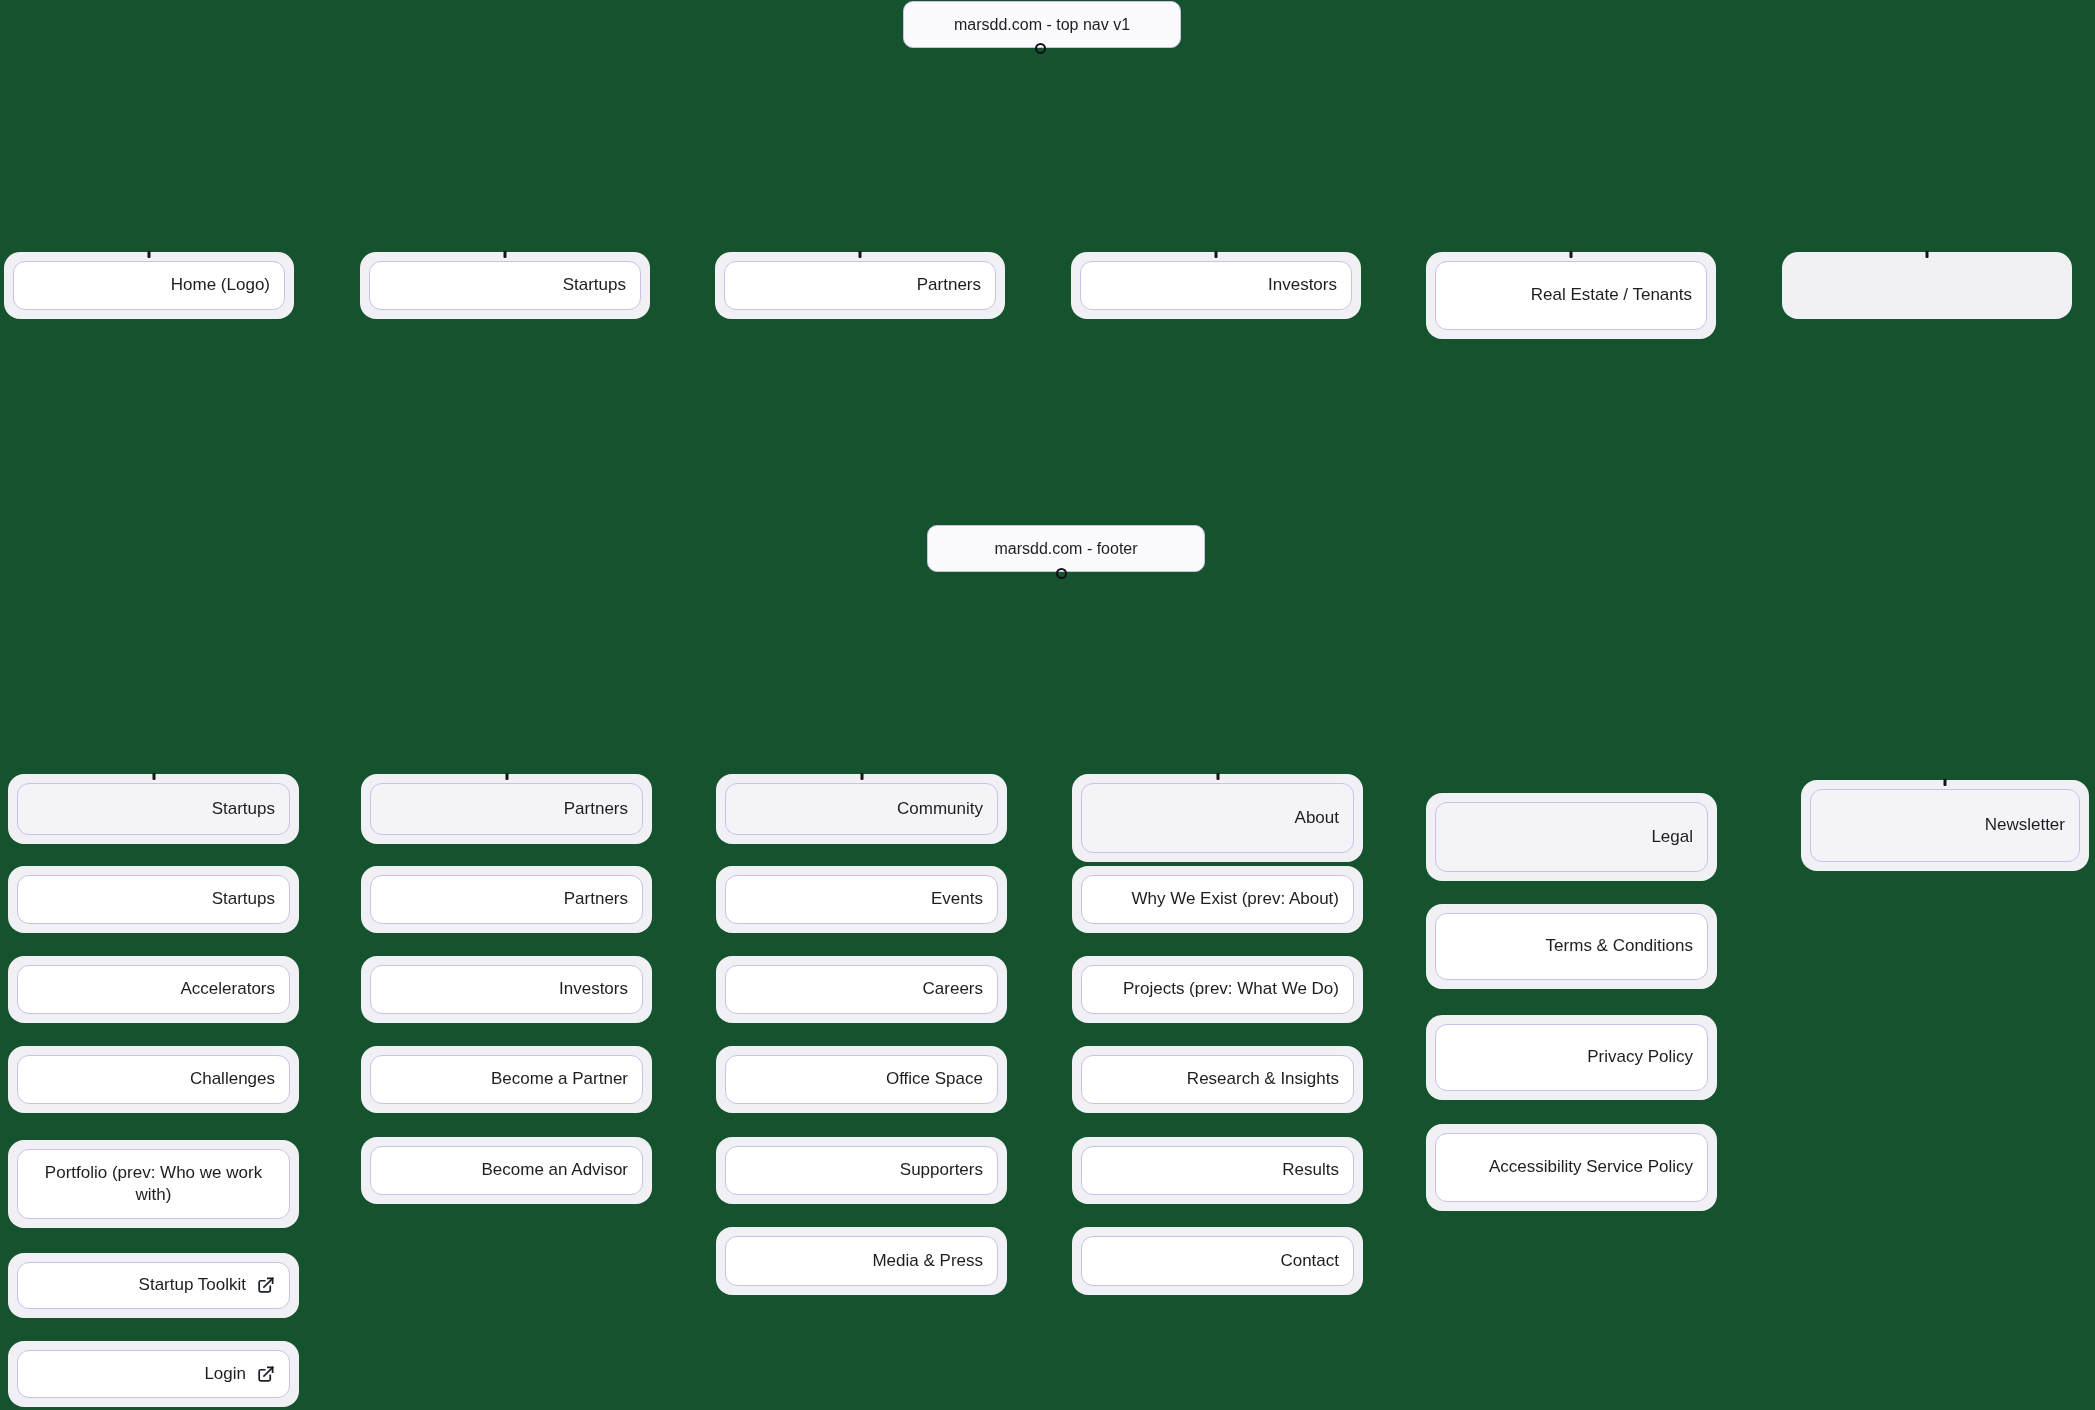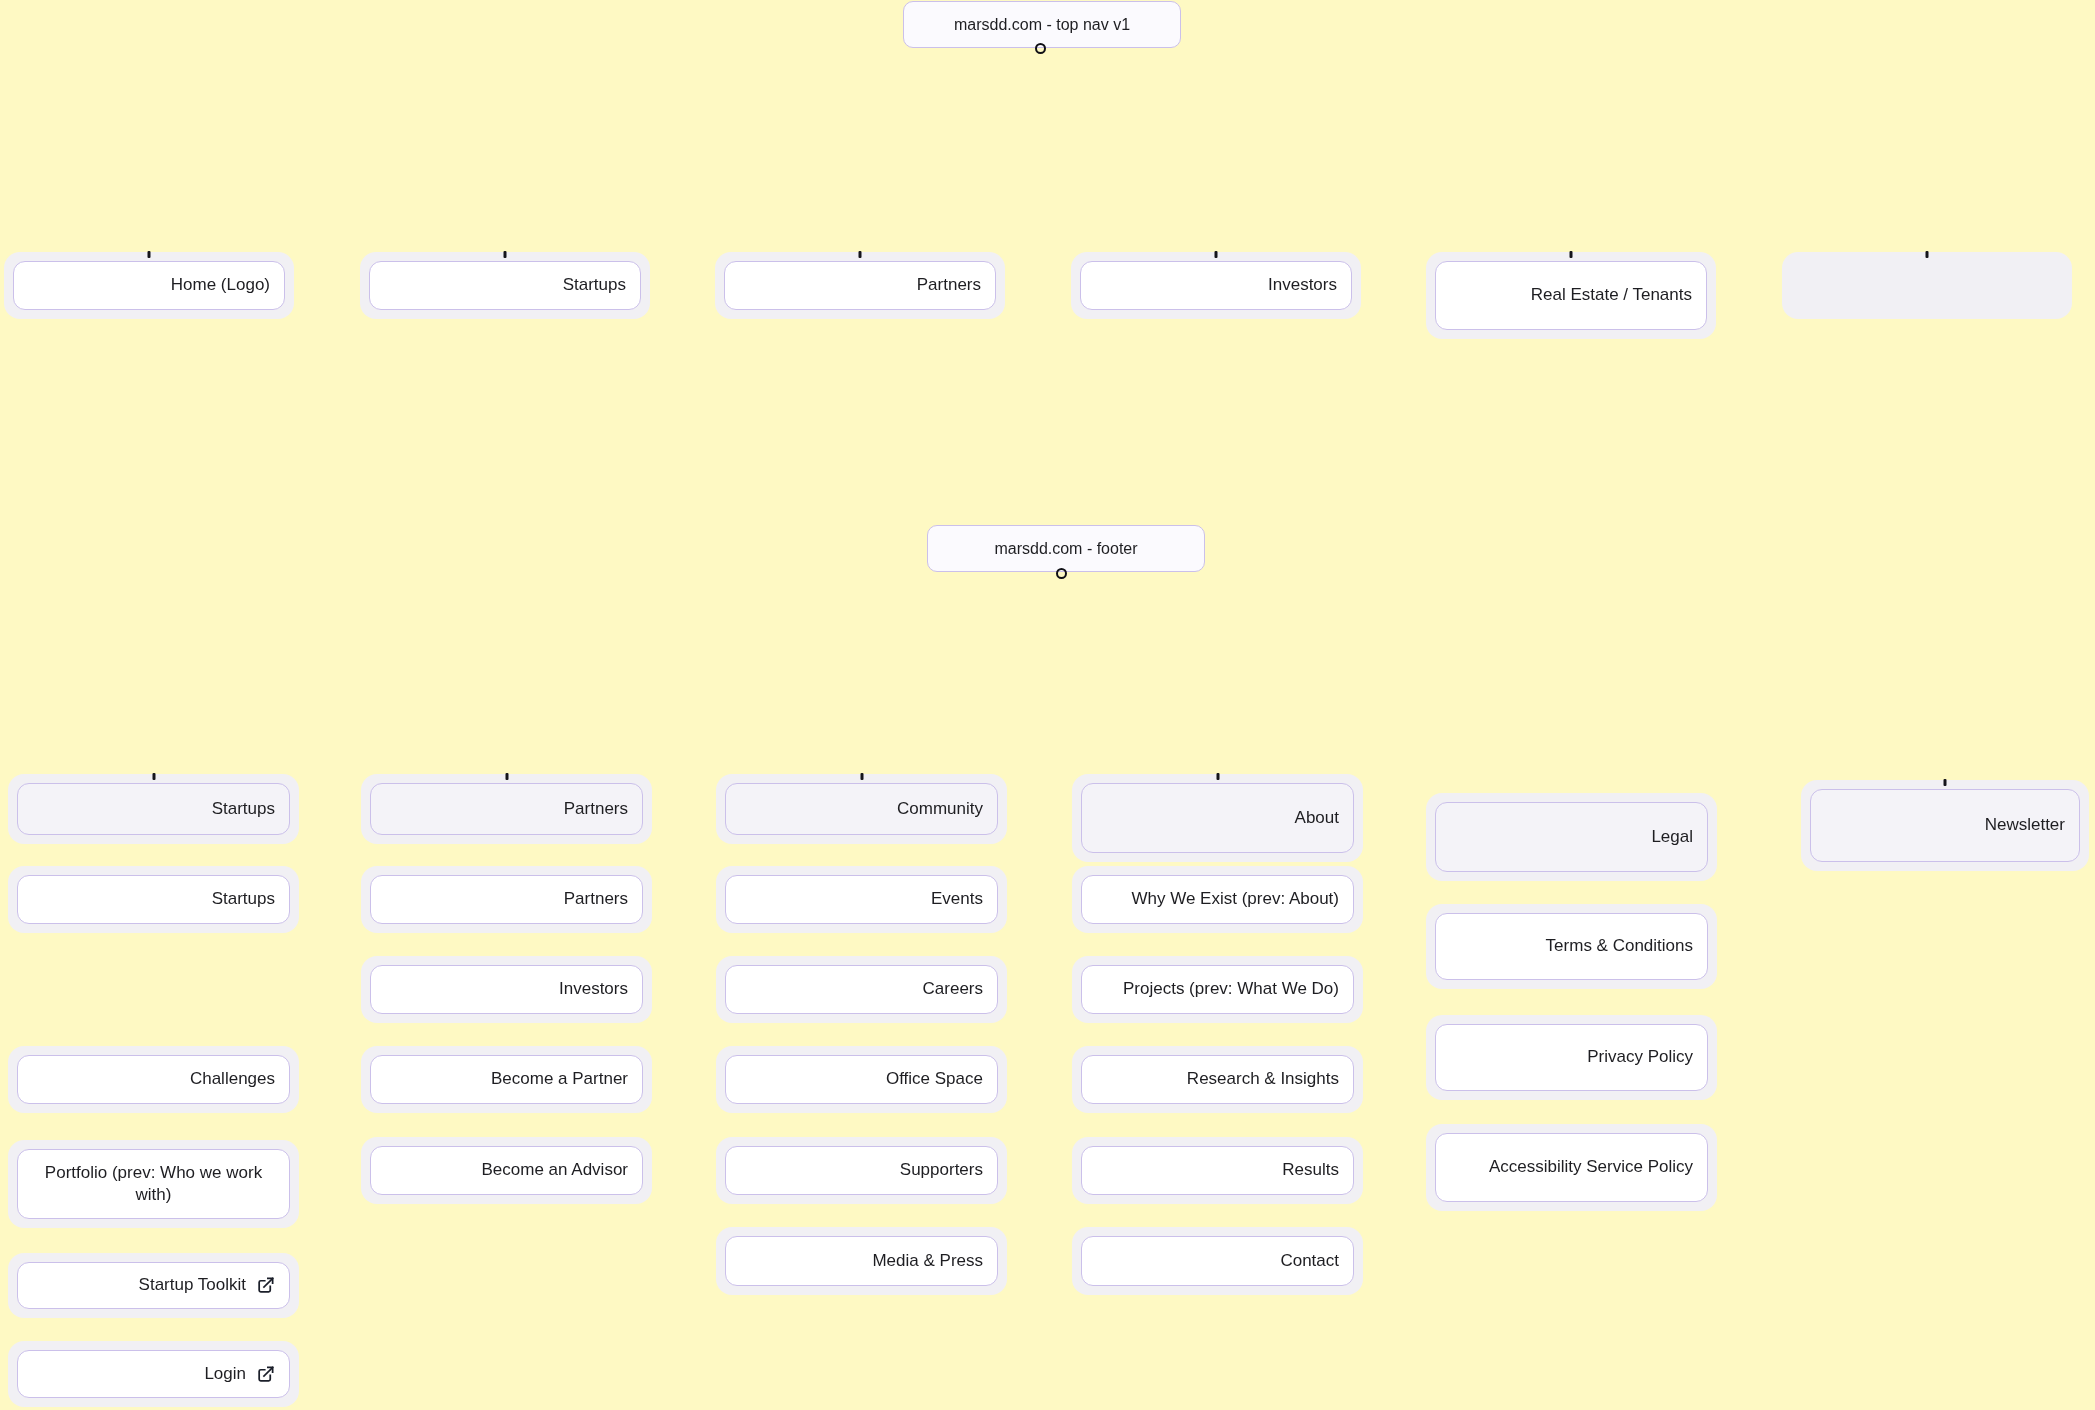--- a/index.html
+++ b/index.html
@@ -1,17 +1,17 @@
 <!DOCTYPE html>
 <html><head>
 <meta charset="utf-8">
 <style>
   html,body{margin:0;padding:0;background:#000;}
   #canvas{
-    position:relative;width:2095px;height:1410px;background:#fef9c3;overflow:hidden;
+    position:relative;width:2095px;height:1410px;background:#14532d;overflow:hidden;
     font-family:"Liberation Sans","DejaVu Sans",sans-serif;
     text-decoration:underline;
   }
   .node{
     position:absolute;background:#f1f0f4;border-radius:16px;padding:9px;
     box-sizing:border-box;
   }
   .node .inner{
     width:100%;height:100%;background:#ffffff;border:1.5px solid #cbc0ea;
     border-radius:12px;box-sizing:border-box;display:flex;align-items:center;
@@ -89,20 +89,25 @@
 
   <div class="node header" style="left:8px;top:774px;width:291px;height:70px">
     <span class="stub"></span>
     <div class="inner">
         <span class="lbl">Startups</span>
       </div>
   </div>
   <div class="node" style="left:8px;top:866px;width:291px;height:67px">
     <div class="inner">
         <span class="lbl">Startups</span>
+      </div>
+  </div>
+  <div class="node" style="left:8px;top:956px;width:291px;height:67px">
+    <div class="inner">
+        <span class="lbl">Accelerators</span>
       </div>
   </div>
   <div class="node" style="left:8px;top:1046px;width:291px;height:67px">
     <div class="inner">
         <span class="lbl">Challenges</span>
       </div>
   </div>
   <div class="node" style="left:8px;top:1140px;width:291px;height:88px">
     <div class="inner">
         <span class="lbl">Portfolio (prev: Who we work with)</span>

